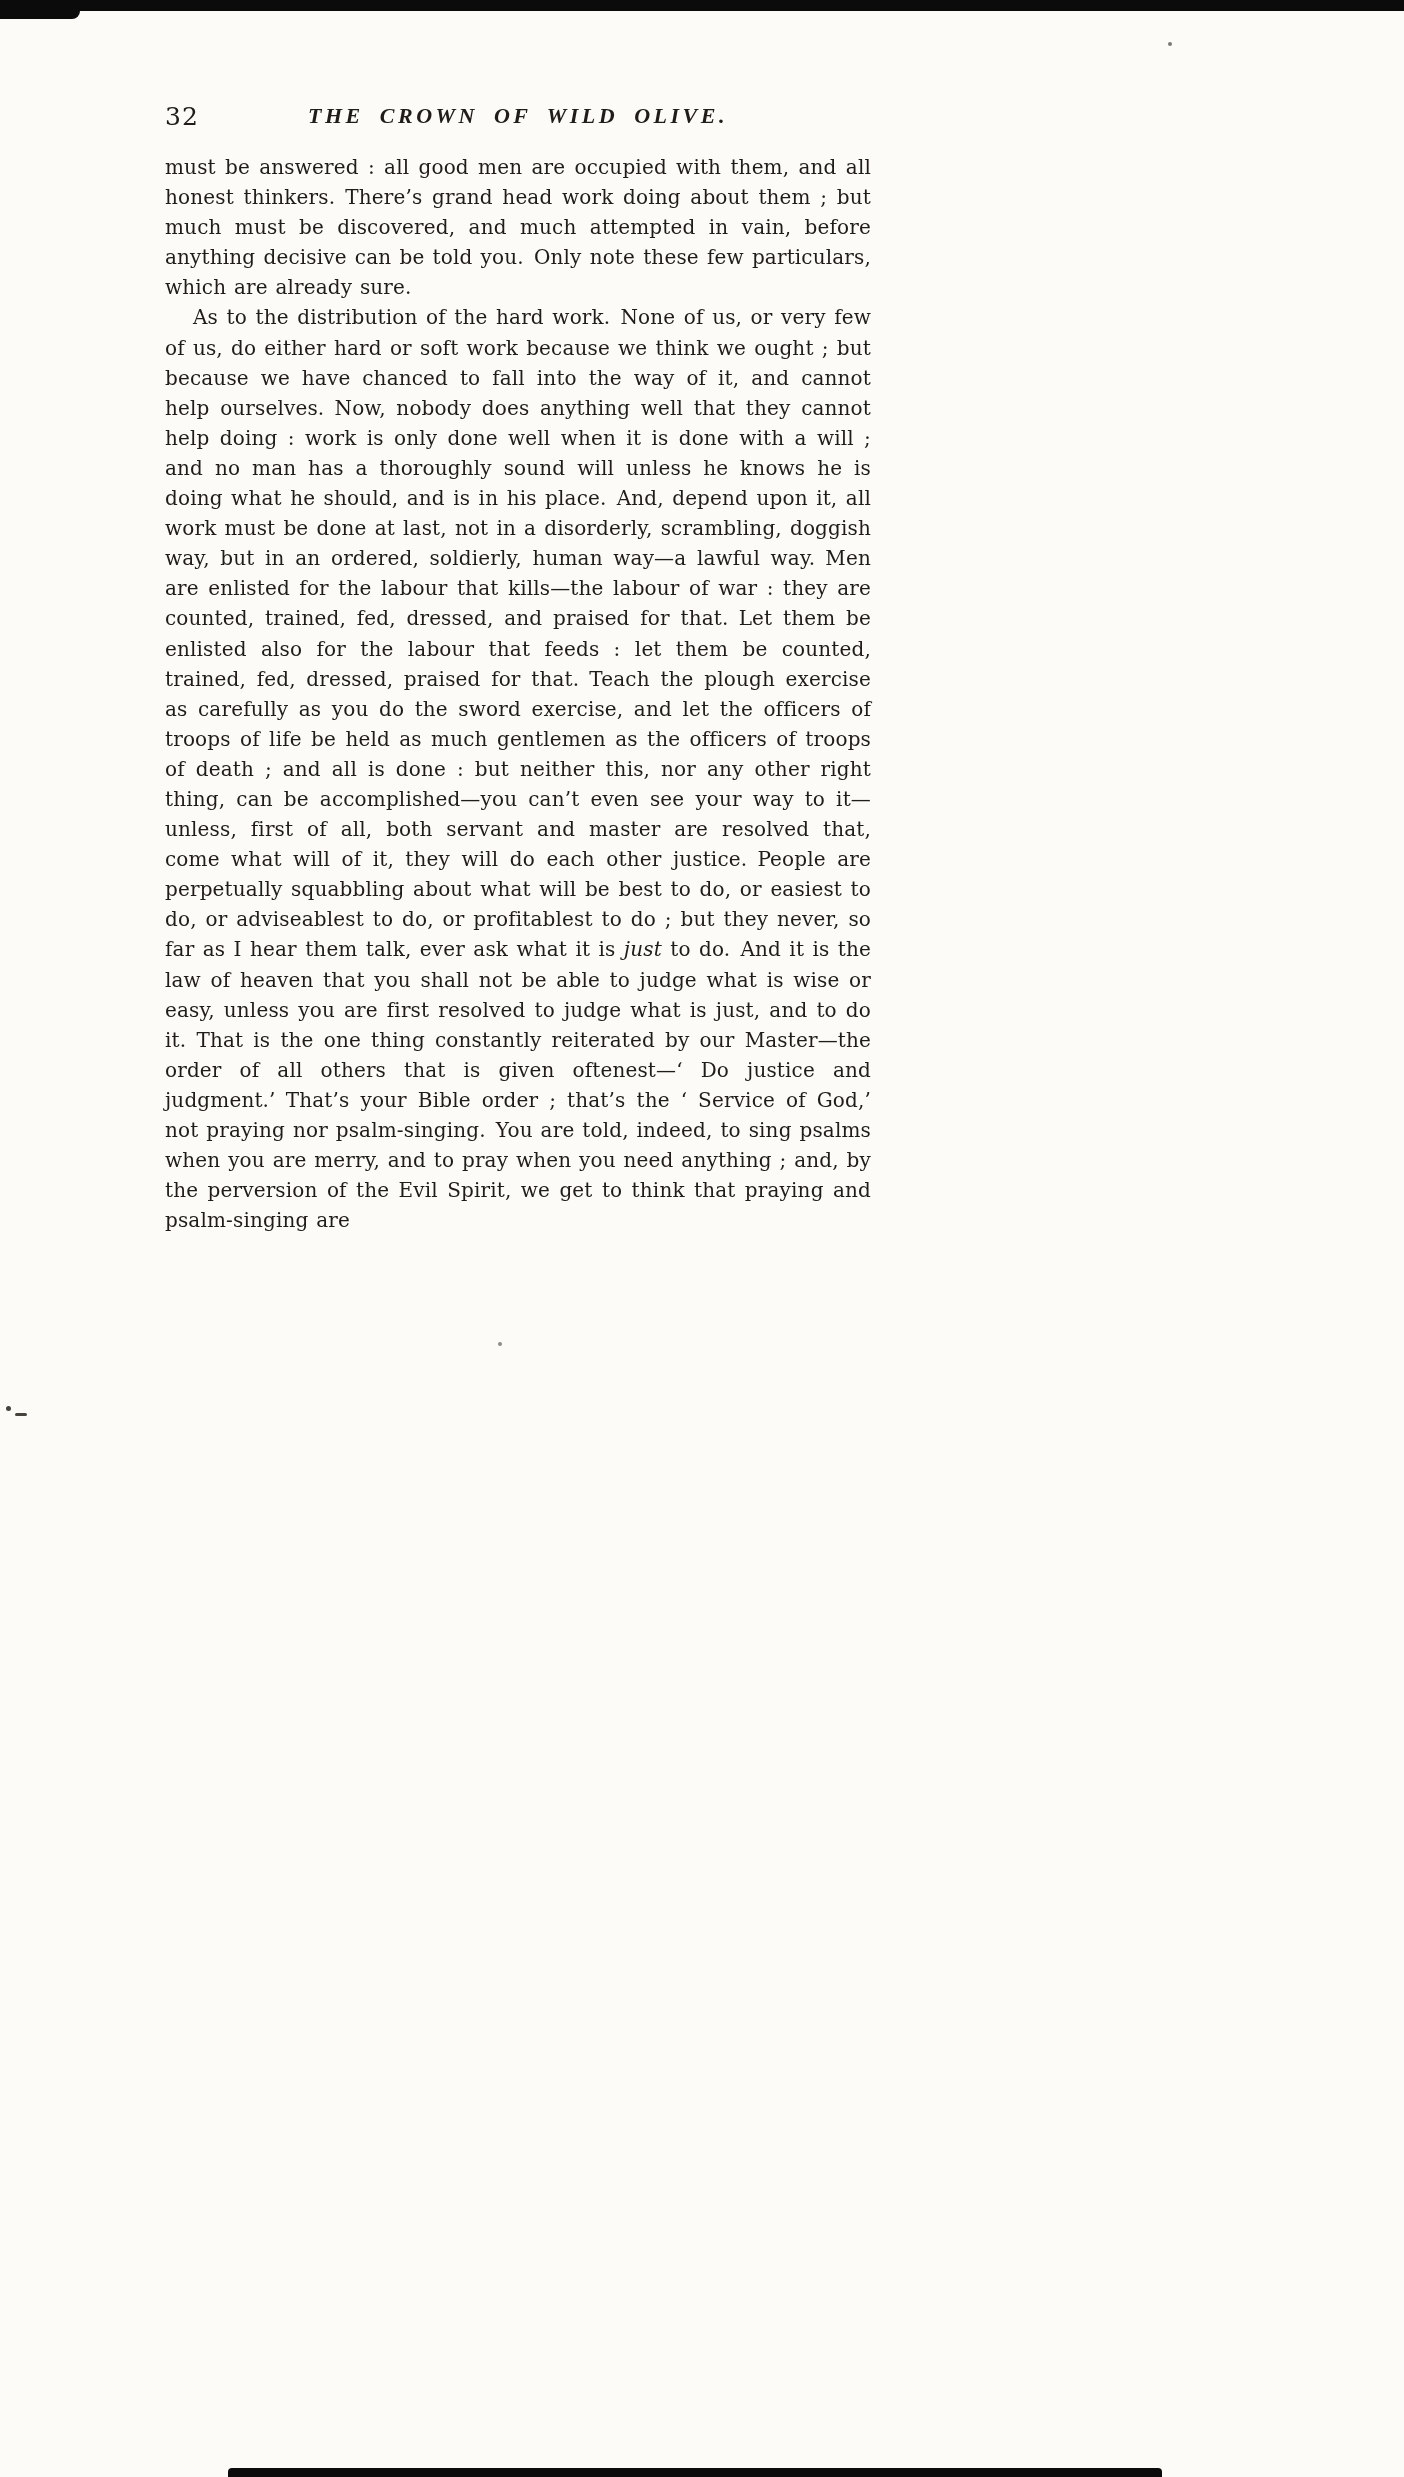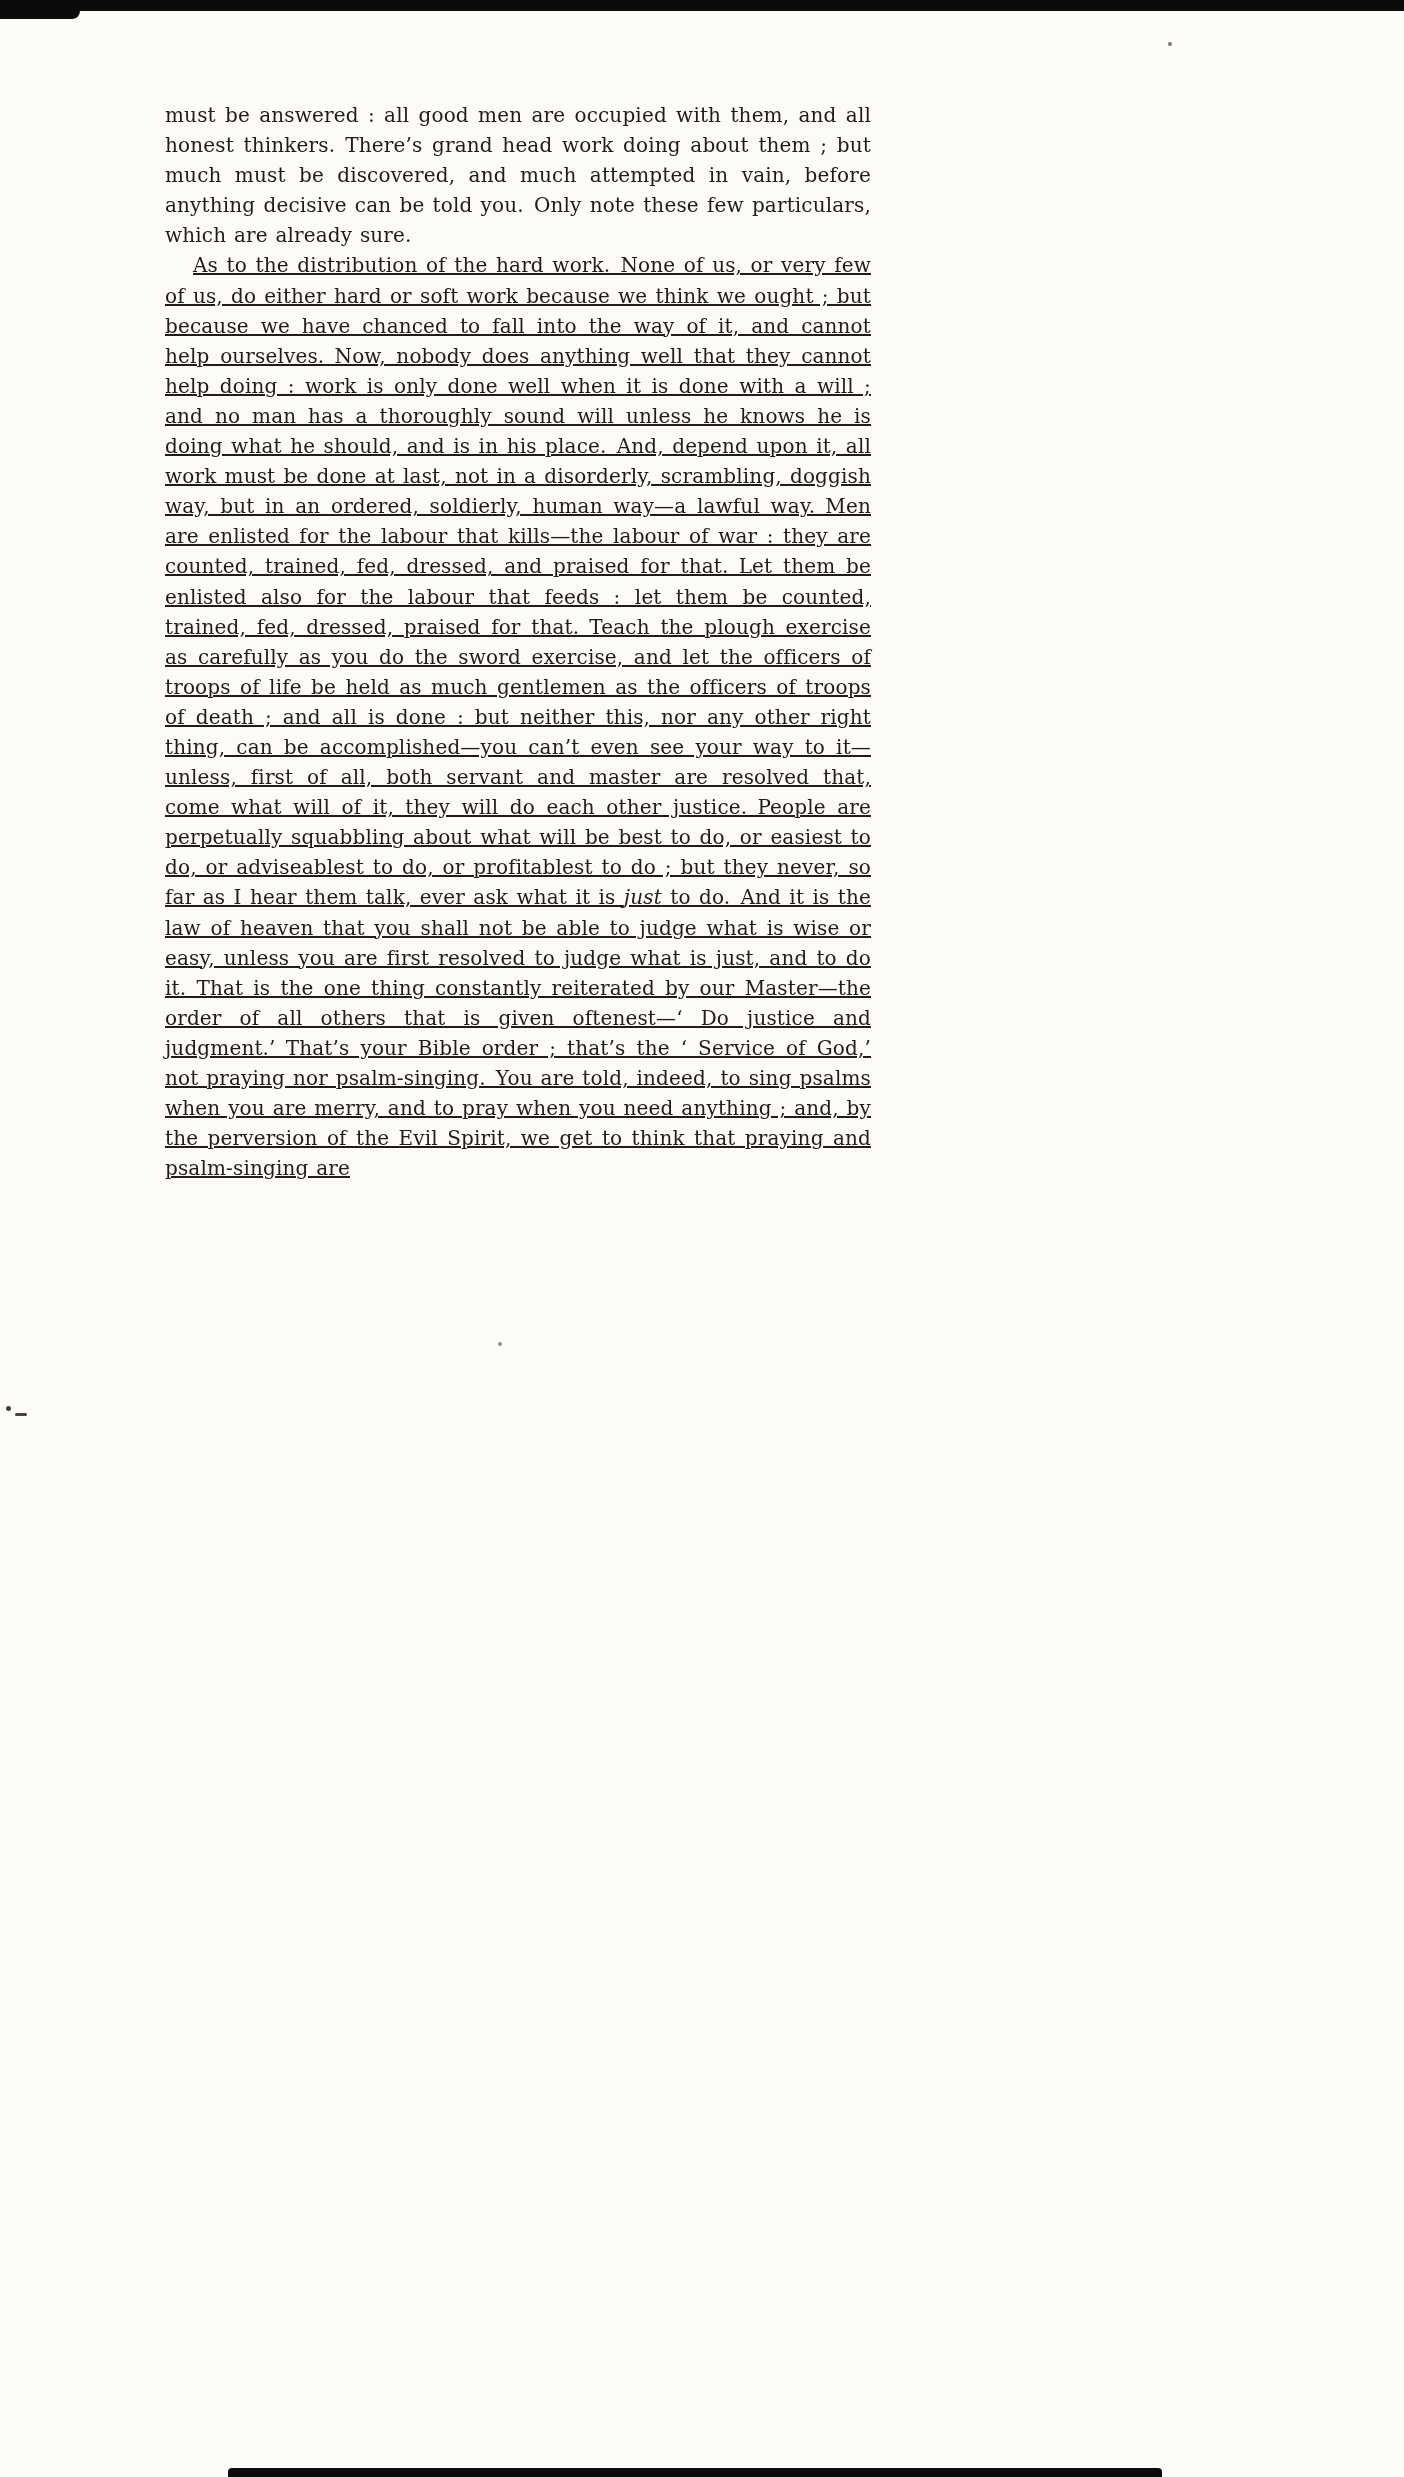--- a/index.html
+++ b/index.html
@@ -65,38 +65,42 @@
     white-space: nowrap;
   }
   .body-text {
     font-size: 20px;
     line-height: 30.1px;
     text-align: justify;
     letter-spacing: 0.15px;
     word-spacing: 1.2px;
   }
   .para { margin: 0; }
-  .para.indented { text-indent: 28px; text-decoration: underline; }
+  .para.indented { text-indent: 28px; }
   .para .italic { font-style: italic; }
 </style>
 </head>
 <body>
 
 <div class="page">
 
   <div class="scan-bar-top"></div>
   <div class="scan-blob-corner"></div>
   <div class="scan-bar-bottom"></div>
   <div class="speck speck-1"></div>
   <div class="speck speck-2"></div>
   <div class="speck speck-3"></div>
   <div class="speck speck-4"></div>
 
   <div class="content">
 
+    <header class="page-header">
+      <span class="page-number">32</span>
+      <span class="running-title">THE CROWN OF WILD OLIVE.</span>
+    </header>
 
     <main class="body-text">
       <p class="para"><span class="">must be answered&nbsp;: all good men are occupied with them, and all honest thinkers. There’s grand head work doing about them&nbsp;; but much must be discovered, and much attempted in vain, before anything decisive can be told you. Only note these few particulars, which are already sure.</span></p>
       <p class="para indented"><span class="">As to the distribution of the hard work. None of us, or very few of us, do either hard or soft work because we think we ought&nbsp;; but because we have chanced to fall into the way of it, and cannot help ourselves. Now, nobody does anything well that they cannot help doing&nbsp;: work is only done well when it is done with a will&nbsp;; and no man has a thoroughly sound will unless he knows he is doing what he should, and is in his place. And, depend upon it, all work must be done at last, not in a disorderly, scrambling, doggish way, but in an ordered, soldierly, human way—a lawful way. Men are enlisted for the labour that kills—the labour of war&nbsp;: they are counted, trained, fed, dressed, and praised for that. Let them be enlisted also for the labour that feeds&nbsp;: let them be counted, trained, fed, dressed, praised for that. Teach the plough exercise as carefully as you do the sword exercise, and let the officers of troops of life be held as much gentlemen as the officers of troops of death&nbsp;; and all is done&nbsp;: but neither this, nor any other right thing, can be accomplished—you can’t even see your way to it—unless, first of all, both servant and master are resolved that, come what will of it, they will do each other justice. People are perpetually squabbling about what will be best to do, or easiest to do, or adviseablest to do, or profitablest to do&nbsp;; but they never, so far as I hear them talk, ever ask what it is </span><span class="italic">just</span><span class=""> to do. And it is the law of heaven that you shall not be able to judge what is wise or easy, unless you are first resolved to judge what is just, and to do it. That is the one thing constantly reiterated by our Master—the order of all others that is given oftenest—‘&nbsp;Do justice and judgment.’ That’s your Bible order&nbsp;; that’s the ‘&nbsp;Service of God,’ not praying nor psalm-singing. You are told, indeed, to sing psalms when you are merry, and to pray when you need anything&nbsp;; and, by the perversion of the Evil Spirit, we get to think that praying and psalm-singing are</span></p>
     </main>
 
   </div>
 
 </div>
 

